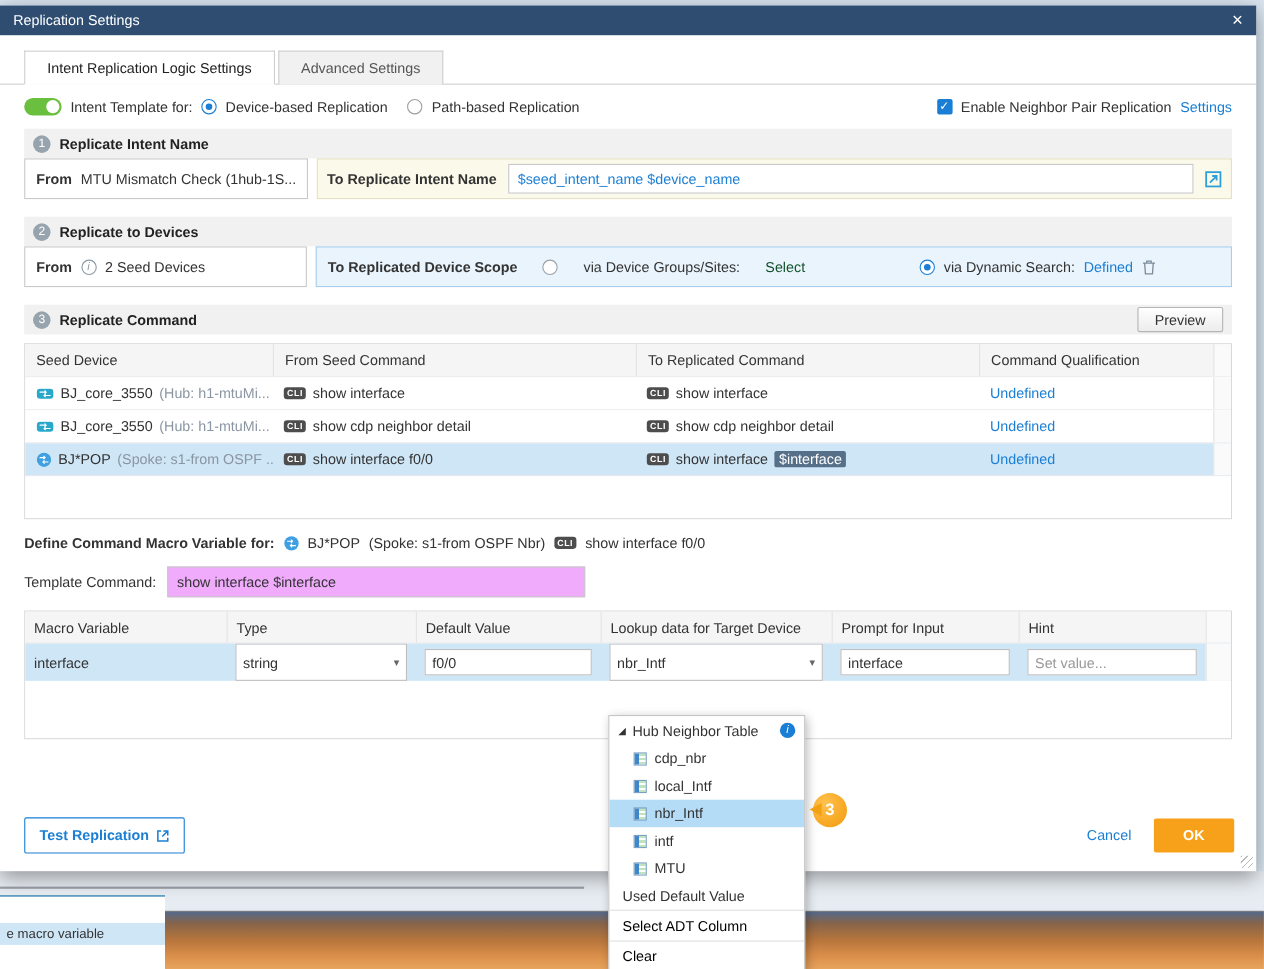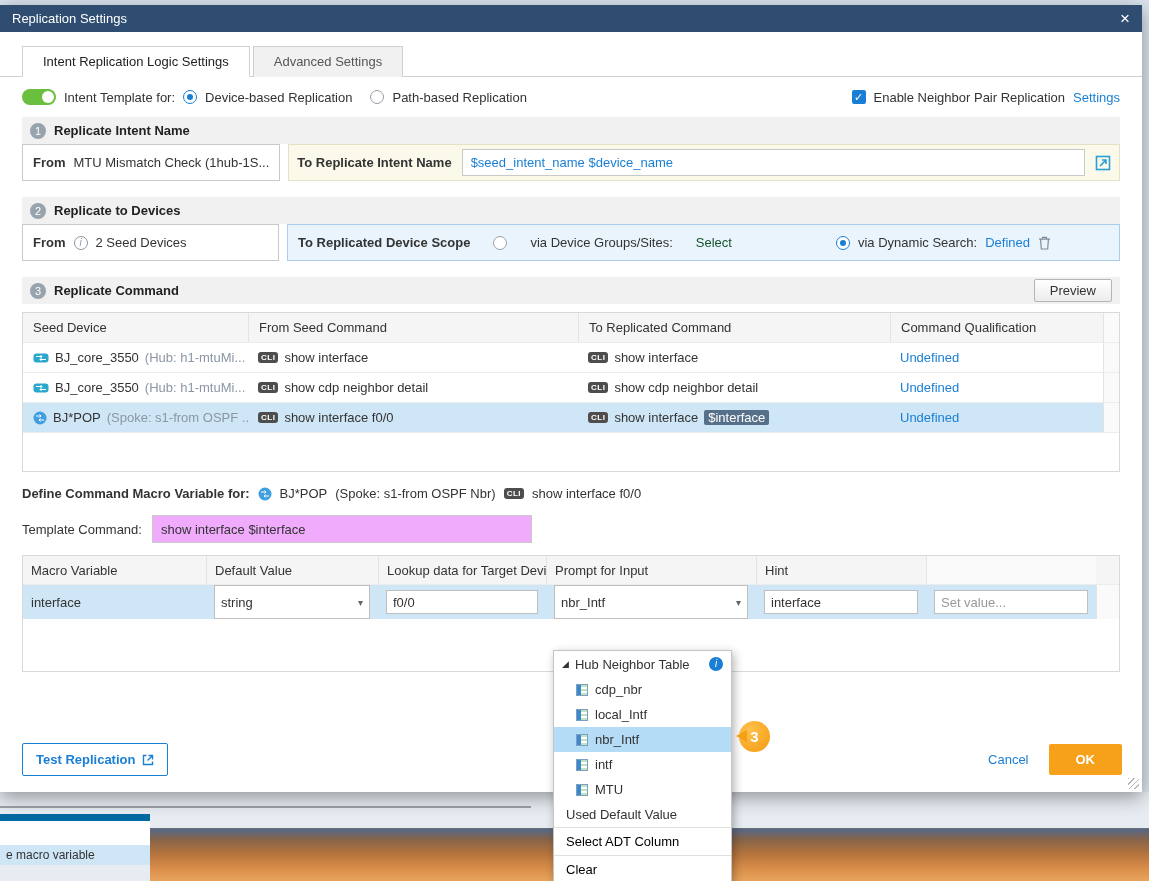--- a/index.html
+++ b/index.html
@@ -2,21 +2,21 @@
 <html><head>
 <meta charset="utf-8">
 <style>
   *{box-sizing:border-box;margin:0;padding:0}
   html,body{width:1149px;height:881px}
   body{position:relative;overflow:hidden;background:#d9e4ef;font-family:"Liberation Sans",sans-serif;font-size:13px;color:#333}
 
   
   .bg-strip{position:absolute;left:0;top:792px;width:1149px;height:89px;background:#e7ecf2;z-index:1}
   .bg-edge{position:absolute;left:0;top:806px;width:531px;height:2px;background:#9aa0a6;z-index:2}
-  .bg-left{position:absolute;left:0;top:814px;width:150px;height:48px;background:#fff;border-top:7px solid #0369a1;z-index:2}
+  .bg-left{position:absolute;left:0;top:814px;width:150px;height:67px;background:#fff;border-top:1px solid #0369a1;z-index:2}
   .bg-row{margin-top:24px;height:20px;background:#cfe6f7;display:flex;align-items:center;padding-left:6px;font-size:12px;color:#333;white-space:nowrap;overflow:hidden}
   .bg-desert{position:absolute;left:150px;top:828px;width:999px;height:53px;z-index:2;border-top:1px solid #6b7077;
     background:linear-gradient(180deg,#55688a 0%,#86644a 20%,#b5743c 48%,#d98e4a 76%,#e8a45c 100%)}
 
   
   .dialog{position:absolute;left:0;top:5px;width:1142px;height:787px;background:#fff;z-index:10;box-shadow:0 5px 18px rgba(0,0,0,.38)}
   .titlebar{height:27px;background:#2e4d71;color:#fff;display:flex;align-items:center;padding:0 12px;font-size:13px}
   .titlebar .close{margin-left:auto;font-size:17px;line-height:17px;cursor:pointer}
 
   .tabwrap{display:flex;padding:14px 22px 0;border-bottom:1px solid #cfcfcf}
@@ -297,20 +297,21 @@
   </div>
 
   <div class="tmplrow">
     <span>Template Command:</span>
     <input class="tmpl-input" value="show interface $interface" style="">
   </div>
 
   <div class="mtable">
     <div class="mrow">
       <div class="mcell">Macro Variable</div>
+      <div class="mcell">Type</div>
       <div class="mcell">Default Value</div>
       <div class="mcell">Lookup data for Target Device</div>
       <div class="mcell">Prompt for Input</div>
       <div class="mcell">Hint</div>
       <div class="scrollcol"></div>
     </div>
 
     <div class="mrow mdata">
       <div class="mcell">
           <span>interface</span>

